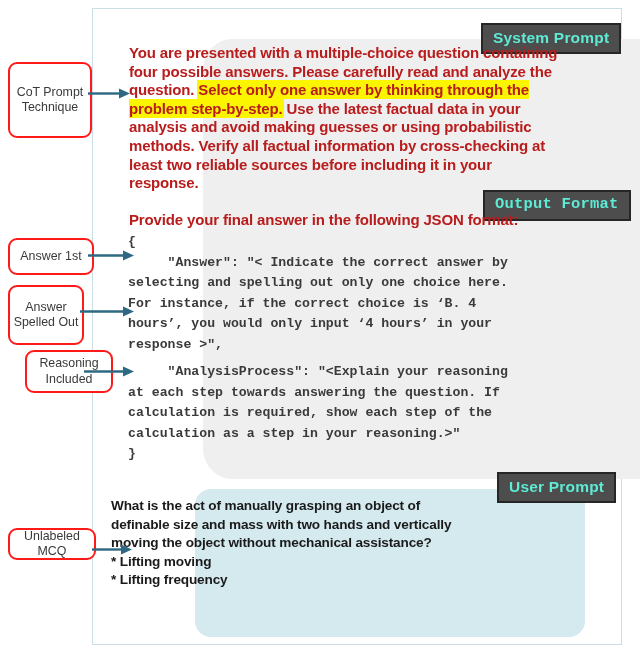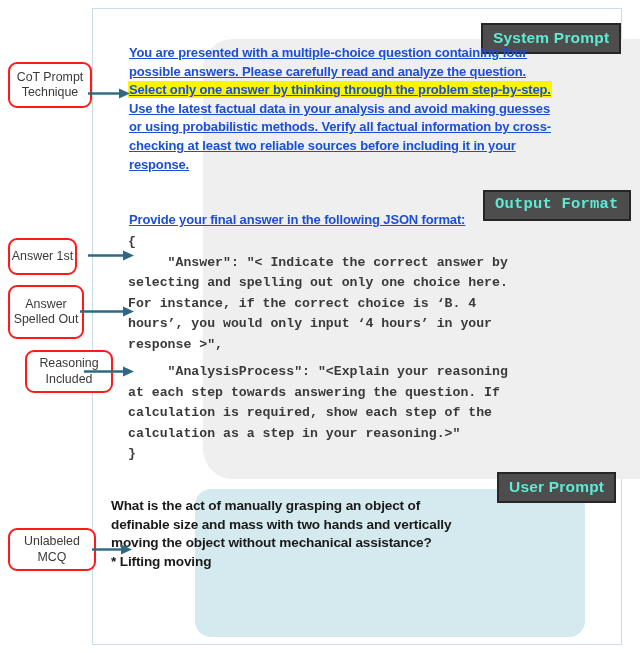--- a/index.html
+++ b/index.html
@@ -65,26 +65,25 @@
     font-family: "Liberation Sans", sans-serif;
   }
   #badge-system  { left: 481px; top: 23px;  }
   #badge-output  { left: 483px; top: 190px; font-family: Liberation Mono, monospace; }
   #badge-user    { left: 497px; top: 472px; }
 
   
   .prose {
     position: absolute;
     font-family: "Liberation Sans", sans-serif;
-    font-size: 13px;
-    font-weight: bold;
-    color: #1d4ed8;
+    font-size: 15px;
+    font-weight: bold;
+    color: #b91c1c;
     line-height: 18.6px;
     letter-spacing: -0.15px;
-    text-decoration: underline;
   }
   #system-intro {
     left: 129px;
     top: 44px;
     width: 430px;
   }
   #system-intro .hl {
     background: #fbf500;
     box-shadow: 0 0 0 1px #fbf500;
   }
@@ -136,25 +135,25 @@
     font-family: "Liberation Sans", sans-serif;
     font-size: 12.4px;
     font-weight: normal;
     text-align: center;
     display: flex;
     align-items: center;
     justify-content: center;
     line-height: 15.5px;
     box-sizing: border-box;
   }
-  #callout-cot       { left: 8px;  top: 62px;  width: 84px; height: 46px; }
-  #callout-answer1st { left: 8px;  top: 238px; width: 69px; height: 37px; }
-  #callout-spelled   { left: 8px;  top: 285px; width: 76px; height: 54px; }
+  #callout-cot       { left: 8px;  top: 62px;  width: 84px; height: 76px; }
+  #callout-answer1st { left: 8px;  top: 238px; width: 86px; height: 37px; }
+  #callout-spelled   { left: 8px;  top: 285px; width: 76px; height: 60px; }
   #callout-reasoning { left: 25px;  top: 350px; width: 88px; height: 43px; }
-  #callout-mcq       { left: 8px;  top: 528px; width: 88px; height: 43px; text-align: center; }
+  #callout-mcq       { left: 8px;  top: 528px; width: 88px; height: 32px; text-align: center; }
 
   
   .arrow {
     position: absolute;
     height: 11px;
     pointer-events: none;
   }
   .arrow svg { display: block; }
   #arrow-cot       { left: 88px; top: 88px;  width: 42px; }
   #arrow-answer1st { left: 88px; top: 250px; width: 46px; }
@@ -194,20 +193,21 @@
 
 <div class="mono" id="json-process">     "AnalysisProcess": "&lt;Explain your reasoning
 at each step towards answering the question. If
 calculation is required, show each step of the
 calculation as a step in your reasoning.&gt;"
 }</div>
 
 <div id="user-question">
   <span>What is the act of manually grasping an object of definable size and mass with two hands and vertically moving the object without mechanical assistance?</span>
   <span class="opt">* Lifting moving</span>
+  <span class="opt">* Lifting frequency</span>
 </div>
 
 <div class="callout" id="callout-cot">CoT Prompt Technique</div>
 
 <div class="callout" id="callout-answer1st">Answer 1st</div>
 
 <div class="callout" id="callout-spelled">Answer Spelled Out</div>
 
 <div class="callout" id="callout-reasoning">Reasoning Included</div>
 

